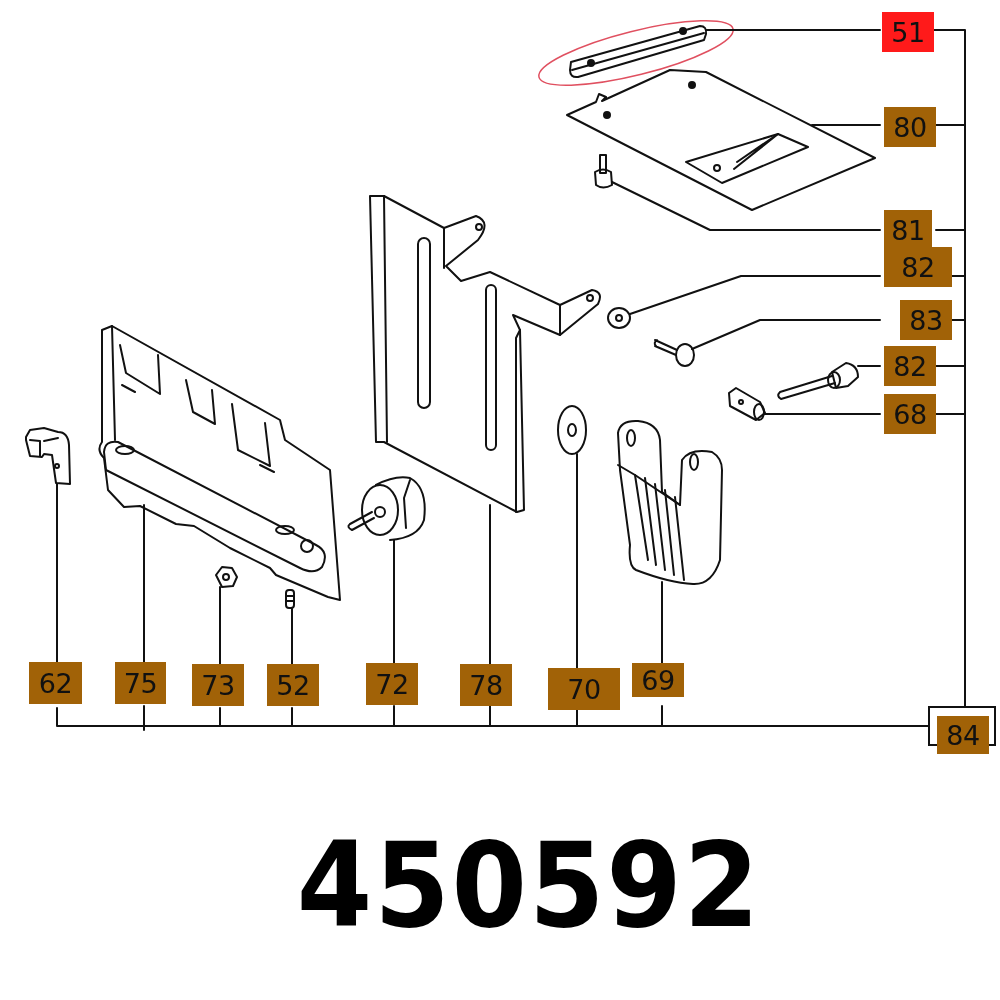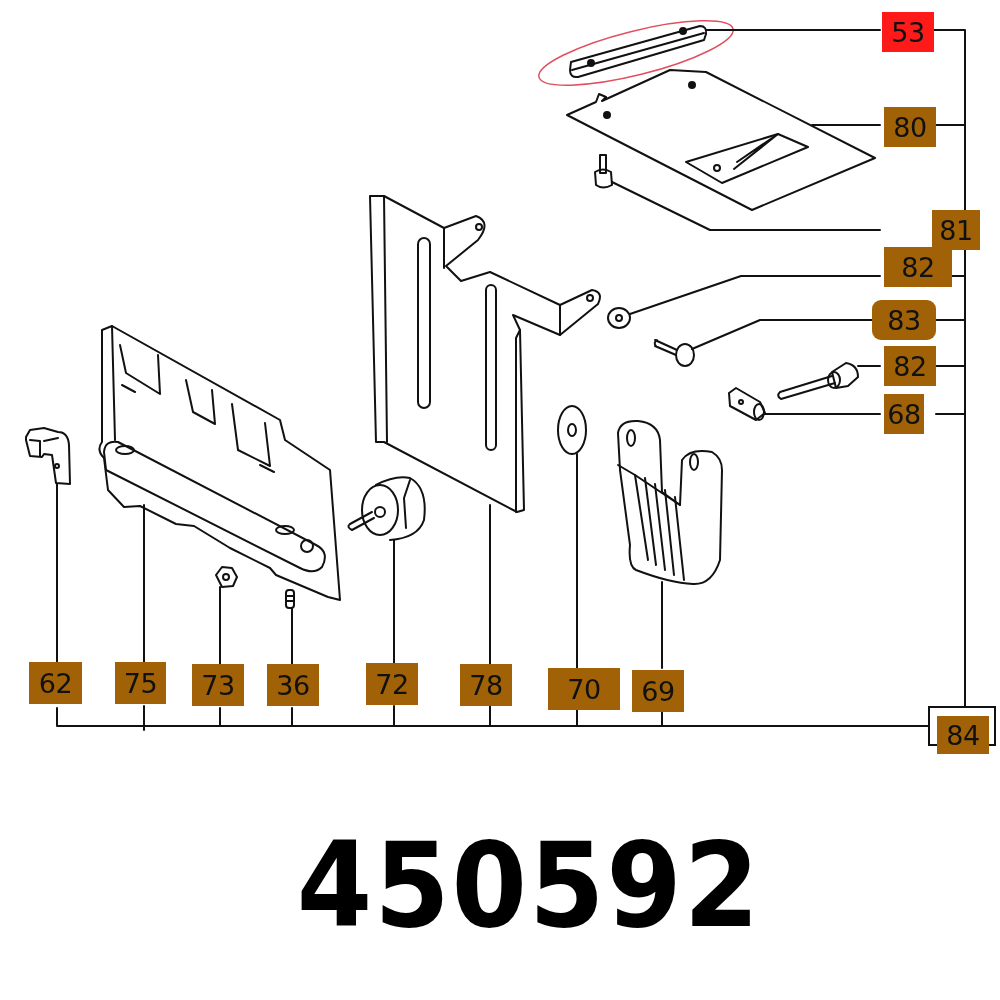--- a/index.html
+++ b/index.html
@@ -140,33 +140,33 @@
     <path d="M292,608 L292,668"></path>
 
     <path d="M934,30 L965,30 L965,706"></path>
     <path d="M936,125 L965,125 M936,230 L965,230 M936,276 L965,276 M936,320 L965,320 M936,366 L965,366 M936,414 L965,414"></path>
 
     <path d="M57,708 L57,726 L928,726"></path>
     <path d="M144,706 L144,730 M220,708 L220,726 M292,708 L292,726 M394,706 L394,726 M490,706 L490,726 M577,708 L577,726 M662,706 L662,726"></path>
   </g>
 </svg>
 
-<div class="lbl red" style="left:882px; top:12px; width:52px;">53</div>
+<div class="lbl red" style="left:882px; top:12px; width:52px;">51</div>
 <div class="lbl green" style="left:884px; top:107px; width:52px;">80</div>
-<div class="lbl green" style="left:932px; top:210px; width:48px;">81</div>
+<div class="lbl green" style="left:884px; top:210px; width:48px;">81</div>
 <div class="lbl green" style="left:884px; top:247px; width:68px;">82</div>
-<div class="lbl green" style="left:872px; top:300px; width:64px;border-radius:9px;">83</div>
+<div class="lbl green" style="left:900px; top:300px; width:52px;">83</div>
 <div class="lbl green" style="left:884px; top:346px; width:52px;">82</div>
-<div class="lbl green" style="left:884px; top:394px; width:40px;text-align:center;">68</div>
+<div class="lbl green" style="left:884px; top:394px; width:52px;text-align:center;">68</div>
 
 <div class="lbl green" style="left:29px; top:662px; width:53px; height:42px;">62</div>
 <div class="lbl green" style="left:115px; top:662px; width:51px; height:42px;">75</div>
 <div class="lbl green" style="left:192px; top:664px; width:52px; height:42px;">73</div>
-<div class="lbl green" style="left:267px; top:664px; width:52px; height:42px;">36</div>
+<div class="lbl green" style="left:267px; top:664px; width:52px; height:42px;">52</div>
 <div class="lbl green" style="left:366px; top:663px; width:52px; height:42px;text-align:right;">72</div>
 <div class="lbl green" style="left:460px; top:664px; width:52px; height:42px;">78</div>
 <div class="lbl green" style="left:548px; top:668px; width:72px; height:42px;">70</div>
-<div class="lbl green" style="left:632px; top:663px; width:52px; height:42px;margin-top:7px;">69</div>
+<div class="lbl green" style="left:632px; top:663px; width:52px; height:34px;">69</div>
 
 <div id="box84"></div>
 <div class="lbl green" style="left:937px; top:708px; width:52px; height:38px;margin-top:8px;">84</div>
 
 <div id="part-number">450592</div>
 
 </body></html>

